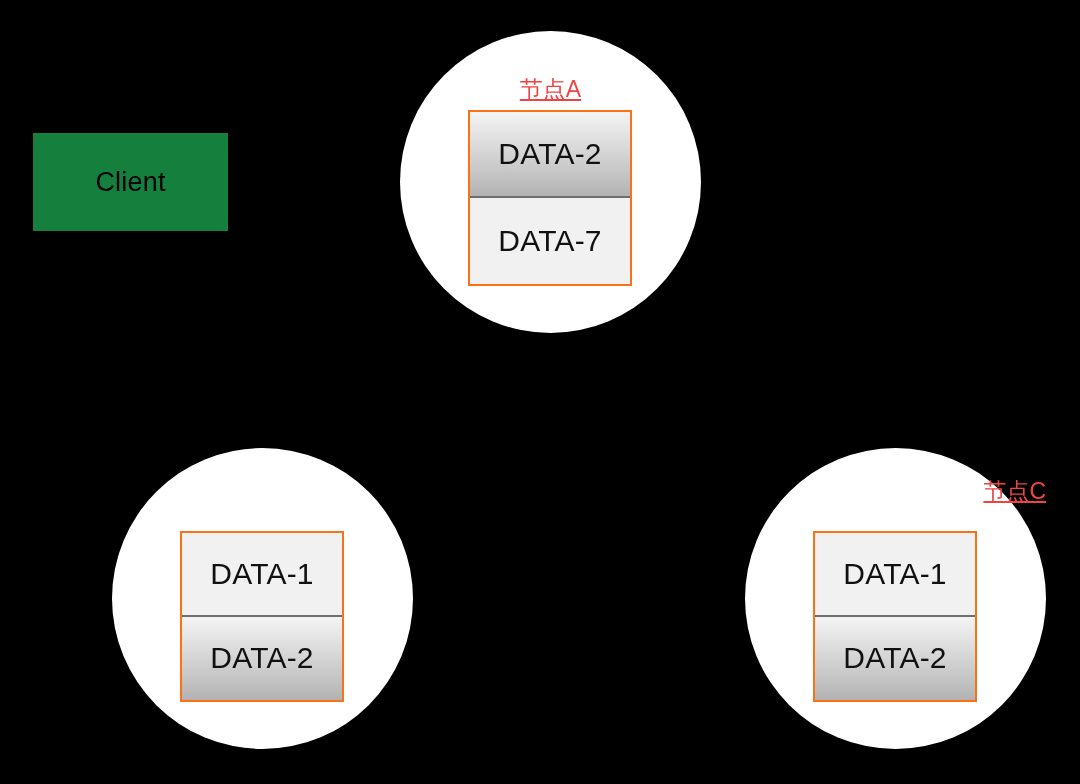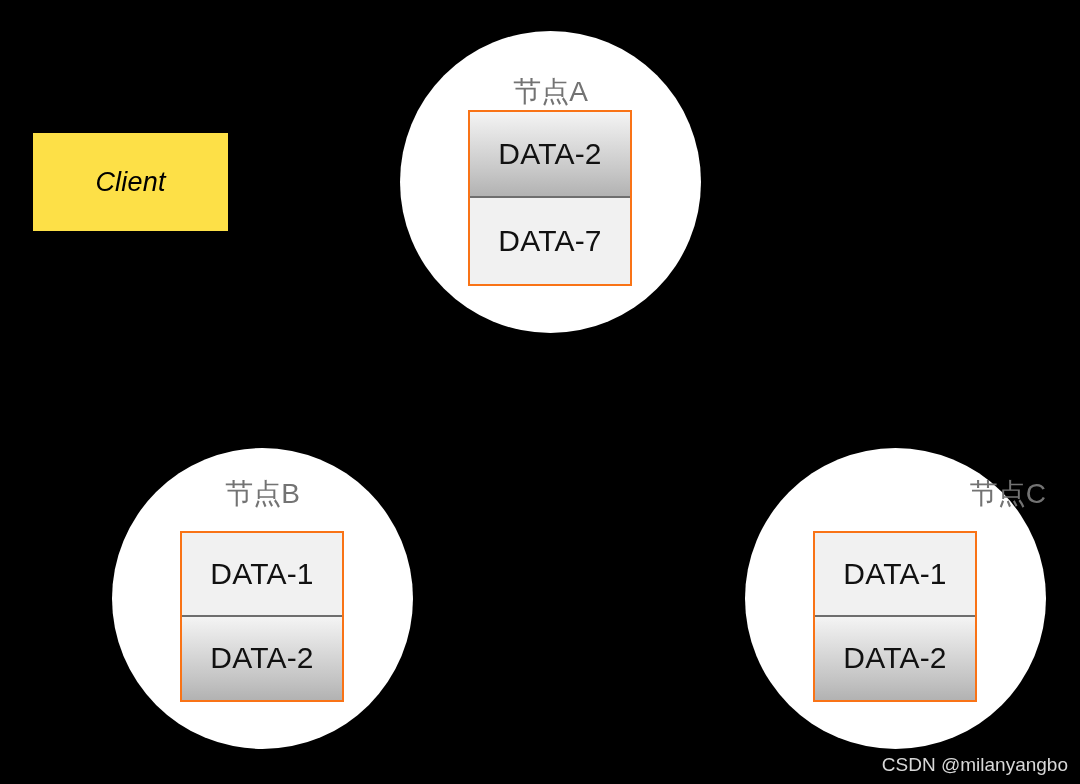--- a/index.html
+++ b/index.html
@@ -18,26 +18,25 @@
     overflow: hidden;
   }
 
   
   .client-box {
     position: absolute;
     left: 33px;
     top: 133px;
     width: 195px;
     height: 98px;
-    background: #fde047;
+    background: #15803d;
     display: flex;
     align-items: center;
     justify-content: center;
     box-sizing: border-box;
-    font-style: italic;
   }
   .client-label {
     font-size: 27px;
     color: #000000;
     letter-spacing: 0.2px;
   }
 
   
   .node {
     position: absolute;
@@ -46,24 +45,25 @@
   }
   #node-a { left: 400px; top: 31px;  width: 301px; height: 302px; }
   #node-b { left: 112px; top: 448px; width: 301px; height: 301px; }
   #node-c { left: 745px; top: 448px; width: 301px; height: 301px; }
 
   .node-title {
     position: absolute;
     left: 0;
     right: 0;
     text-align: center;
-    font-size: 28px;
+    font-size: 23px;
     line-height: 1;
-    color: #737373;
+    color: #ef4444;
     white-space: nowrap;
+    text-decoration: underline;
   }
   #node-a .node-title { top: 47px; }
   #node-b .node-title { top: 32px; }
   #node-c .node-title { top: 32px; text-align: right; }
 
   
   .data-table {
     position: absolute;
     box-sizing: border-box;
     border: 2px solid #f97316;
@@ -114,30 +114,28 @@
 
   <div class="node" id="node-a">
     <div class="node-title">节点A</div>
     <div class="data-table">
       <div class="data-cell shaded divider-below">DATA-2</div>
       <div class="data-cell plain">DATA-7</div>
     </div>
   </div>
 
   <div class="node" id="node-b">
-    <div class="node-title">节点B</div>
     <div class="data-table">
       <div class="data-cell plain divider-below">DATA-1</div>
       <div class="data-cell shaded">DATA-2</div>
     </div>
   </div>
 
   <div class="node" id="node-c">
     <div class="node-title">节点C</div>
     <div class="data-table">
       <div class="data-cell plain divider-below">DATA-1</div>
       <div class="data-cell shaded">DATA-2</div>
     </div>
   </div>
 
-  <div class="watermark">CSDN @milanyangbo</div>
 
 </div>
 
 </body></html>

